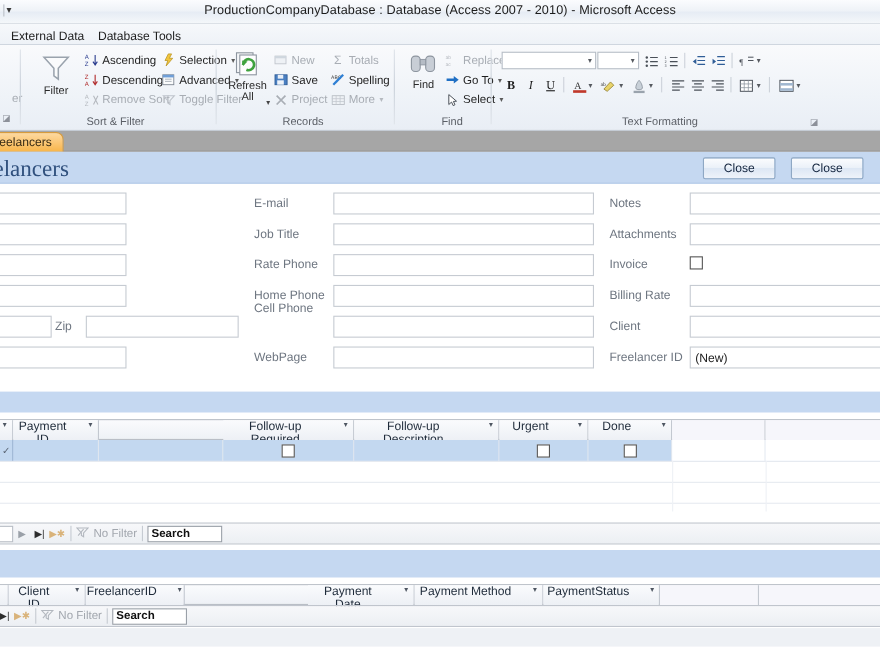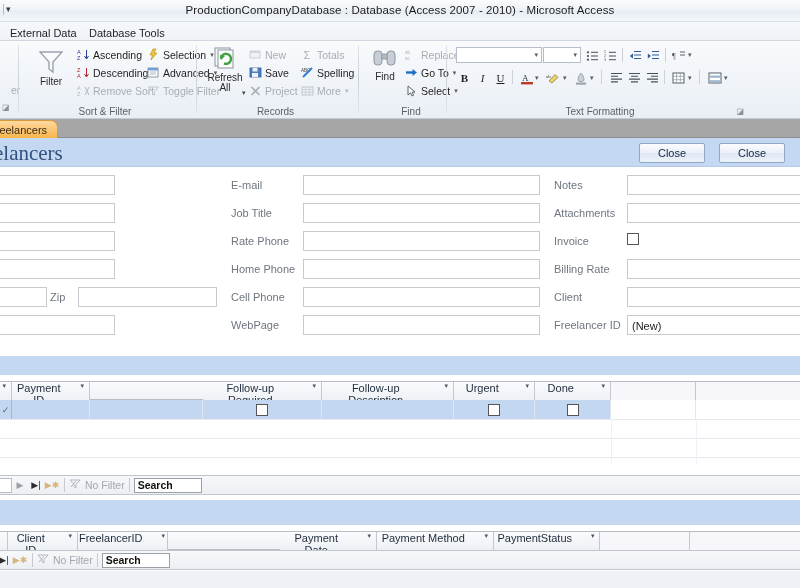--- a/index.html
+++ b/index.html
@@ -566,21 +566,21 @@
     <div class="fbox" style="left:-110px; top:177px; width:225px;"></div>
 
     <div class="flabel" style="left:231px; top:40px;">E-mail</div>
     <div class="fbox" style="left:303px; top:37px; width:237px;"></div>
     <div class="flabel" style="left:231px; top:68px;">Job Title</div>
     <div class="fbox" style="left:303px; top:65px; width:237px;"></div>
     <div class="flabel" style="left:231px; top:96px;">Rate Phone</div>
     <div class="fbox" style="left:303px; top:93px; width:237px;"></div>
     <div class="flabel" style="left:231px; top:124px;">Home Phone</div>
     <div class="fbox" style="left:303px; top:121px; width:237px;"></div>
-    <div class="flabel" style="left:231px; top:152px;">Cell Phone</div>
+    <div class="flabel" style="left:231px; top:136px;">Cell Phone</div>
     <div class="fbox" style="left:303px; top:149px; width:237px;"></div>
     <div class="flabel" style="left:231px; top:180px;">WebPage</div>
     <div class="fbox" style="left:303px; top:177px; width:237px;"></div>
 
     <div class="flabel" style="left:554px; top:40px;">Notes</div>
     <div class="fbox" style="left:627px; top:37px; width:185px;"></div>
     <div class="flabel" style="left:554px; top:68px;">Attachments</div>
     <div class="fbox" style="left:627px; top:65px; width:185px;"></div>
     <div class="flabel" style="left:554px; top:96px;">Invoice</div>
     <div class="fcheck" style="left:627px; top:95px;"></div>

